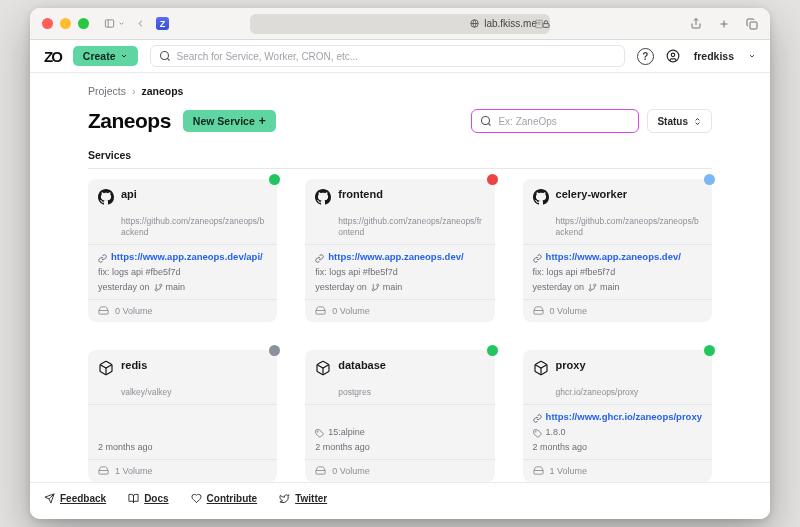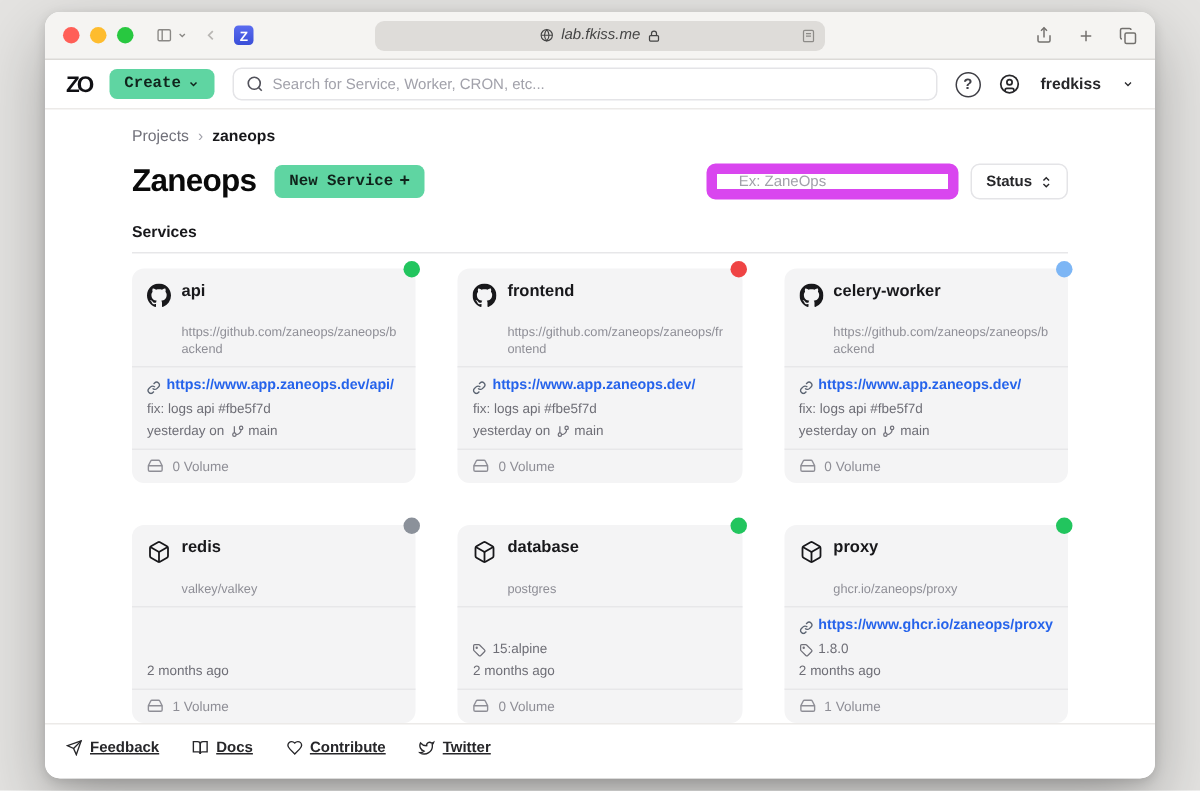--- a/index.html
+++ b/index.html
@@ -15,52 +15,52 @@
   .toolbar { height:32px; background:#f5f4f2; border-bottom:1px solid #dcdad7;
     display:flex; align-items:center; padding:0 12px; position:relative; }
   .lights { display:flex; gap:7px; }
   .light { width:11px; height:11px; border-radius:50%; }
   .light.r { background:#ff5f57; } .light.y { background:#febc2e; } .light.g { background:#28c840; }
   .nav-cluster { display:flex; align-items:center; gap:10px; margin-left:14px; color:#8a8885; }
   .nav-cluster .dim { color:#b8b6b3; }
   .favicon { width:13px; height:13px; border-radius:3px; background:linear-gradient(180deg,#5a6cf0,#3a4fd8);
     color:#fff; font-size:9px; font-weight:bold; display:flex; align-items:center; justify-content:center; }
   .url-pill { position:absolute; left:50%; transform:translateX(-50%); width:300px; height:20px;
-    background:#dedcd9; border-radius:6px; display:flex; align-items:center; justify-content:center;
-    gap:5px; font-size:10px; color:#454545;font-style:italic; }
+    background:#dedcd9; border-radius:6px; display:flex; align-items:center; justify-content:flex-end;
+    gap:5px; font-size:10px; color:#454545; }
   .url-pill .reader { position:absolute; right:6px; color:#8d8b88; }
   .tool-right { display:flex; align-items:center; gap:16px; margin-left:auto; color:#73716e; }
 
   
   .app { height:479px; display:flex; flex-direction:column; background:#fff; }
   .app-header { height:33px; flex:0 0 33px; display:flex; align-items:center; gap:12px;
     padding:0 14px; border-bottom:1px solid #eceae8; }
   .logo { font-size:15px; font-weight:800; letter-spacing:-2px; color:#101014; }
   .btn-green { display:inline-flex; align-items:center; gap:4px; background:var(--accent,#5fd5a2);
     color:#10241c; border:none; border-radius:5px; font-size:10.5px; font-weight:700;
-    padding:4px 10px; font-family:Liberation Mono, monospace; cursor:pointer; }
+    padding:4px 10px; font-family:Liberation Sans, sans-serif; cursor:pointer; }
   .hdr-search { flex:1; height:22px; border:1px solid #e4e4e7; border-radius:6px; background:#fff;
     display:flex; align-items:center; gap:6px; padding:0 8px; color:#52525b; }
   .hdr-search input, .filter-box input { border:none; outline:none; flex:1; font-size:10px;
     font-family:inherit; color:#3f3f46; background:transparent; }
   .hdr-search input::placeholder, .filter-box input::placeholder { color:#a1a1aa; }
   .help-btn { width:17px; height:17px; border-radius:50%; border:1.4px solid #3f3f46; background:#fff;
     font-size:10px; font-weight:700; color:#3f3f46; display:flex; align-items:center; justify-content:center; cursor:pointer; }
   .user-chip { display:flex; align-items:center; gap:14px; font-size:10.5px; font-weight:600;
     color:#27272a; cursor:pointer; }
 
   .main { flex:1; }
   .container { width:624px; margin:0 auto; padding-top:12px; }
   .breadcrumb { display:flex; align-items:center; gap:6px; font-size:10.5px; color:#71717a; }
   .breadcrumb .sep { color:#a1a1aa; }
   .breadcrumb .current { color:#18181b; font-weight:600; }
   .title-row { margin-top:12px; display:flex; align-items:center; gap:12px; }
   .page-title { font-size:21px; font-weight:800; letter-spacing:-.5px; color:#0a0a0a; }
   .right-controls { margin-left:auto; display:flex; align-items:center; gap:8px; }
-  .filter-box { width:168px; height:24px; border:7px solid #d946ef; border-radius:6px; background:#fff;
+  .filter-box { width:168px; height:24px; border:1px solid #d946ef; border-radius:6px; background:#fff;
     display:flex; align-items:center; gap:6px; padding:0 8px; color:#52525b; }
   .status-btn { height:24px; border:1px solid #e4e4e7; border-radius:6px; background:#fff;
     display:inline-flex; align-items:center; gap:5px; padding:0 9px; font-size:10px; font-weight:700;
     color:#27272a; font-family:inherit; cursor:pointer; }
 
   .section-label { margin-top:16px; font-size:10.5px; font-weight:700; color:#18181b; }
   .section-divider { margin-top:7px; border-top:1px solid #e7e7e9; }
 
   .grid { margin-top:10px; display:grid; grid-template-columns:repeat(3,1fr); gap:28px; }
   .card { position:relative; background:#f4f4f5; border-radius:8px; display:flex; flex-direction:column; }

